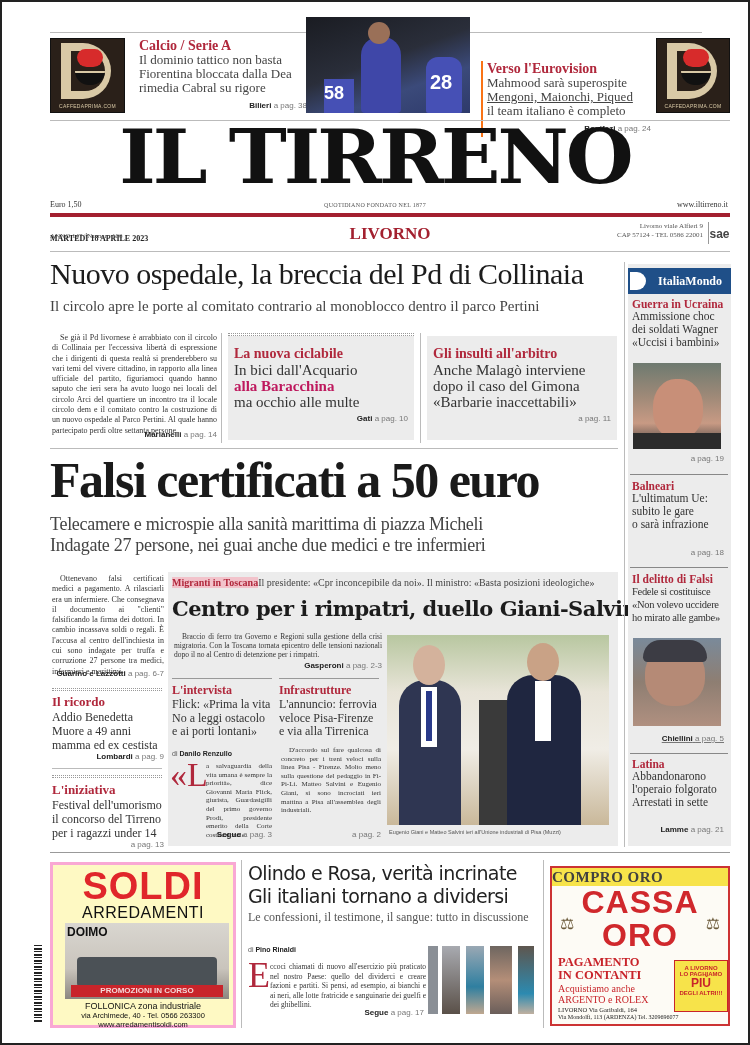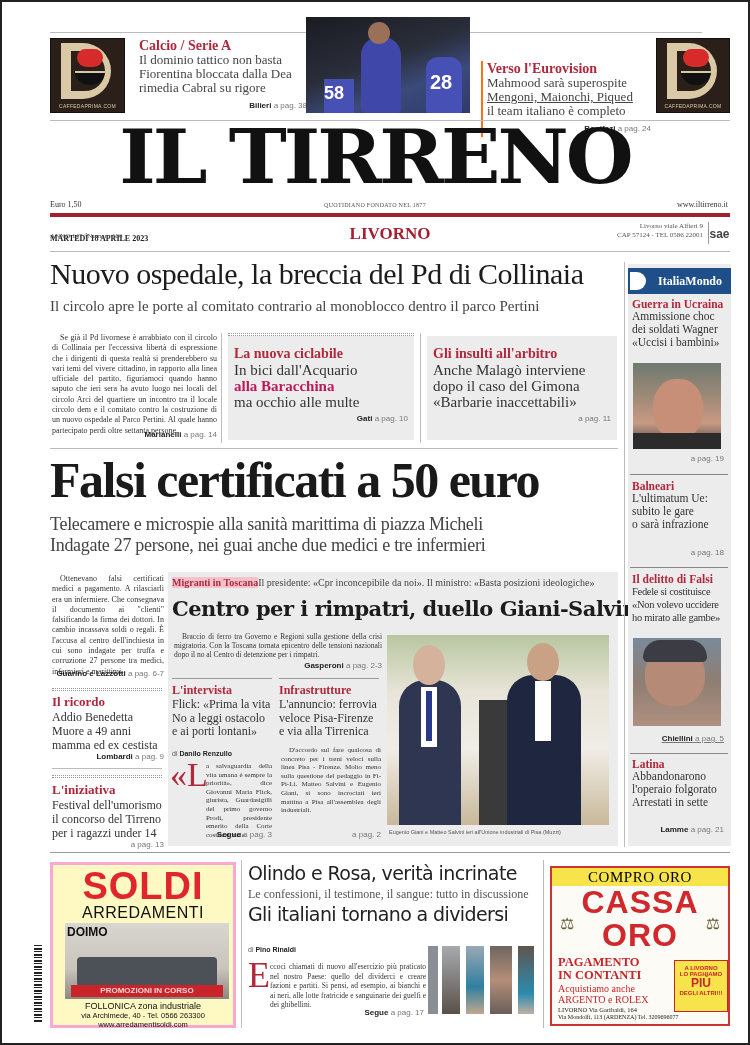--- a/index.html
+++ b/index.html
@@ -271,22 +271,22 @@
   </div>
   <div class="abs" style="left:0; right:0; top:136px; text-align:center; font-family:'Liberation Sans',sans-serif; font-size:9px; line-height:10px; color:#111;">FOLLONICA zona industriale</div>
   <div class="abs" style="left:0; right:0; top:146px; text-align:center; font-family:'Liberation Sans',sans-serif; font-size:7.5px; line-height:9px; color:#111;">via Archimede, 40 - Tel. 0566 263300</div>
   <div class="abs" style="left:0; right:0; top:155px; text-align:center; font-family:'Liberation Sans',sans-serif; font-size:7.5px; line-height:9px; color:#111;">www.arredamentisoldi.com</div>
 </div>
 
 <div class="abs" style="left:241px; top:860px; width:1px; height:168px; background:#bbb;"></div>
 
 <div class="abs" style="left:248px; top:862px; width:292px;">
   <div style="font-family:'DejaVu Sans',sans-serif; font-size:19px; line-height:23px; color:#222; letter-spacing:-.6px; white-space:nowrap;">Olindo e Rosa, verità incrinate</div>
+  <div style="font-family:'DejaVu Sans',sans-serif; font-size:19px; line-height:23px; color:#222; letter-spacing:-.6px; white-space:nowrap;">Gli italiani tornano a dividersi</div>
   <div style="font-size:12px; line-height:18px; color:#555; white-space:nowrap;">Le confessioni, il testimone, il sangue: tutto in discussione</div>
-  <div style="font-family:'DejaVu Sans',sans-serif; font-size:19px; line-height:23px; color:#222; letter-spacing:-.6px; white-space:nowrap;">Gli italiani tornano a dividersi</div>
 </div>
 <div class="abs" style="left:248px; top:946px; font-family:'Liberation Sans',sans-serif; font-size:7px; color:#555;">
   <span>di</span> <b style="color:#222;">Pino Rinaldi</b>
 </div>
 <div class="abs kicker" style="left:248px; top:957px; font-size:36px; font-weight:normal; line-height:36px;">E</div>
 <div class="abs body-text" style="left:248px; top:962px; width:178px; font-size:7.5px; line-height:9.6px; padding-left:22px;">
   <span>ccoci chiamati di nuovo all'esercizio più praticato nel nostro Paese: quello del dividerci e creare fazioni e partiti. Si pensi, ad esempio, ai bianchi e ai neri, alle lotte fratricide e sanguinarie dei guelfi e dei ghibellini.</span>
 </div>
 <div class="abs sig" style="left:248px; top:1008px; width:176px;"><b>Segue</b> <span>a pag. 17</span></div>
 
@@ -294,21 +294,21 @@
   <div class="abs" style="left:0; top:0; width:10px; height:68px; background:#8a8f96;"></div>
   <div class="abs" style="left:14px; top:0; width:18px; height:68px; background:linear-gradient(180deg,#a8aab0,#5a5048);"></div>
   <div class="abs" style="left:38px; top:0; width:18px; height:68px; background:linear-gradient(180deg,#9aa8b4,#2f7fa0 60%,#c0a890);"></div>
   <div class="abs" style="left:62px; top:0; width:22px; height:68px; background:linear-gradient(180deg,#6e6660,#b48e78 50%,#6a5e5a);"></div>
   <div class="abs" style="left:90px; top:0; width:16px; height:68px; background:linear-gradient(180deg,#5e564e,#2c8ab0 70%,#c0b0a0);"></div>
 </div>
 
 <div class="abs" style="left:543px; top:860px; width:1px; height:168px; background:#bbb;"></div>
 
 <div class="abs ad-oro" style="left:550px; top:866px; width:180px; height:160px;">
-  <div class="abs" style="left:0; right:0; top:0; height:18px; background:#f7e34a; text-align:center; font-family:'Liberation Serif',serif; font-weight:normal; font-size:15px; line-height:18px; color:#000000; letter-spacing:.5px;">COMPRO ORO</div>
+  <div class="abs" style="left:0; right:0; top:0; height:18px; background:#f7e34a; text-align:left; font-family:'Liberation Serif',serif; font-weight:bold; font-size:15px; line-height:18px; color:#404040; letter-spacing:.5px;">COMPRO ORO</div>
   <div class="abs" style="left:0; right:0; top:17px; text-align:center; font-family:'Liberation Sans',sans-serif; font-weight:bold; font-size:32px; line-height:34px; color:#d0282c; letter-spacing:1px;">CASSA</div>
   <div class="abs" style="left:0; right:0; top:50px; text-align:center; font-family:'Liberation Sans',sans-serif; font-weight:bold; font-size:32px; line-height:34px; color:#d0282c; letter-spacing:1px;">ORO</div>
   <div class="abs" style="left:8px; top:46px; font-size:16px; color:#6b5a3a;">⚖</div>
   <div class="abs" style="right:8px; top:46px; font-size:16px; color:#6b5a3a;">⚖</div>
   <div class="abs" style="left:6px; top:88px; font-family:'Liberation Serif',serif; font-weight:bold; font-size:12.5px; line-height:13px; color:#c8242a;">PAGAMENTO</div>
   <div class="abs" style="left:6px; top:101px; font-family:'Liberation Serif',serif; font-weight:bold; font-size:12.5px; line-height:13px; color:#c8242a;">IN CONTANTI</div>
   <div class="abs" style="left:6px; top:115px; font-family:'Liberation Serif',serif; font-size:10px; line-height:11px; color:#c8242a;">Acquistiamo anche</div>
   <div class="abs" style="left:6px; top:126px; font-family:'Liberation Serif',serif; font-size:10px; line-height:11px; color:#c8242a;">ARGENTO e ROLEX</div>
   <div class="abs" style="left:122px; top:92px; width:54px; height:52px; background:#f7e34a; border:1px solid #c8242a; text-align:center; font-family:'Liberation Sans',sans-serif; color:#c8242a; font-weight:bold;">
     <div style="font-size:6px; margin-top:4px;">A LIVORNO</div>

